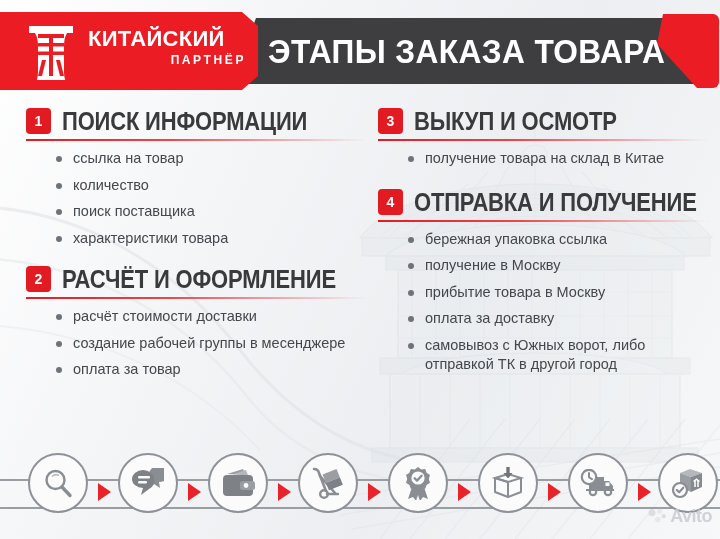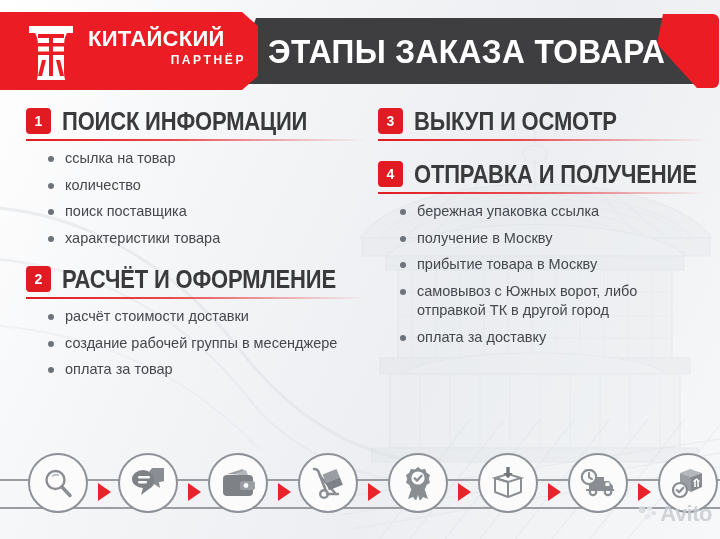--- a/index.html
+++ b/index.html
@@ -81,21 +81,21 @@
   .sec-title{
     position:absolute;left:36px;top:0;
     color:#3a3a3c;font-size:25px;font-weight:700;
     line-height:34px;white-space:nowrap;letter-spacing:-.2px;
     transform:scaleX(.88);transform-origin:left center;
   }
   .rule{
     height:2px;margin:1px 0 8px 0;width:100%;
     background:linear-gradient(to right,#e21b22 0%,#e8484d 42%,rgba(232,72,77,0) 100%);
   }
-  ul.bullets{list-style:none;margin:0;padding:0 0 0 22px;}
+  ul.bullets{list-style:none;margin:8px;padding:0 0 0 22px;}
   ul.bullets li{
     position:relative;color:#44474c;font-size:14.5px;line-height:19.5px;
     padding:0 0 0 17px;margin-bottom:7px;
   }
   ul.bullets li::before{
     content:"";position:absolute;left:0;top:7px;
     width:6px;height:6px;border-radius:50%;background:#6e737a;
   }
 
   
@@ -109,21 +109,21 @@
     background:#fbfbfc;border:2px solid #8e9298;
     display:flex;align-items:center;justify-content:center;
   }
   .arrow{
     position:absolute;top:30px;width:0;height:0;
     border-left:13px solid #e8232a;
     border-top:9px solid transparent;border-bottom:9px solid transparent;
   }
   .avito{
     position:absolute;right:8px;bottom:4px;
-    color:#c9ccd1;font-size:22px;font-weight:700;letter-spacing:-.5px;
+    color:#c9ccd1;font-size:18px;font-weight:700;letter-spacing:-.5px;
     opacity:.85;display:flex;align-items:center;gap:3px;text-align:center;
   }
   .avito .paw{width:20px;height:20px;}
 </style>
 </head>
 <body>
 
 <div class="poster">
 
   <svg class="bg-swoosh" viewBox="0 0 460 330" aria-hidden="true">
@@ -268,35 +268,36 @@
 
   <div class="col col-right">
 
     <div class="section">
       <div class="sec-head">
         <div class="badge">3</div>
         <div class="sec-title">ВЫКУП И ОСМОТР</div>
       </div>
       <div class="rule"></div>
       <ul class="bullets">
+        <li>получение товара на склад в Китае</li>
       </ul>
     </div>
 
     <div class="section" style="margin-top:16px">
       <div class="sec-head">
         <div class="badge">4</div>
         <div class="sec-title">ОТПРАВКА И ПОЛУЧЕНИЕ</div>
       </div>
       <div class="rule"></div>
       <ul class="bullets">
         <li>бережная упаковка ссылка</li>
         <li>получение в Москву</li>
         <li>прибытие товара в Москву</li>
+        <li>оплата за доставку</li>
         <li>самовывоз с Южных ворот, либо отправкой ТК в другой город</li>
-        <li>оплата за доставку</li>
       </ul>
     </div>
 
   </div>
 
   <div class="strip">
     <div class="strip-line"></div>
 
     <div class="node" style="left:28px">
       <svg width="32" height="32" viewBox="0 0 32 32" aria-hidden="true">

